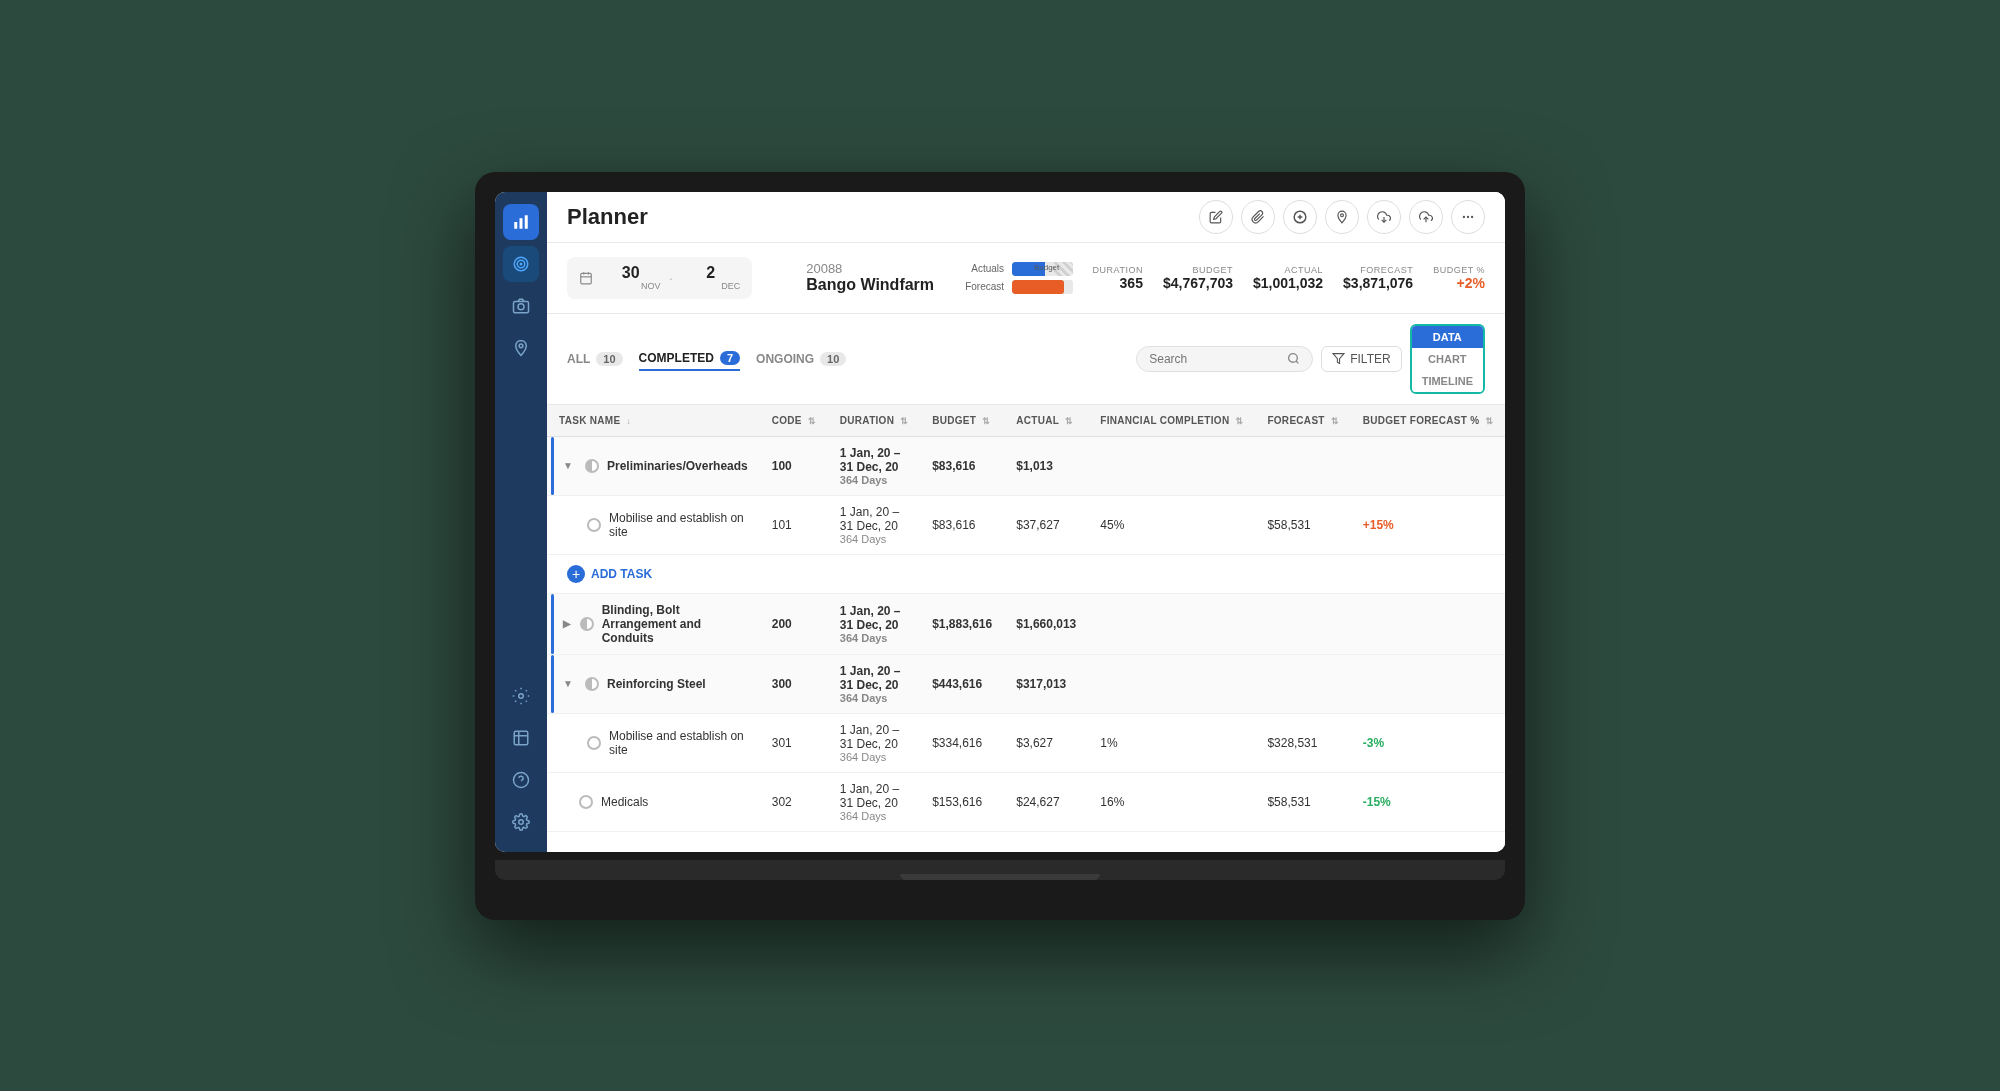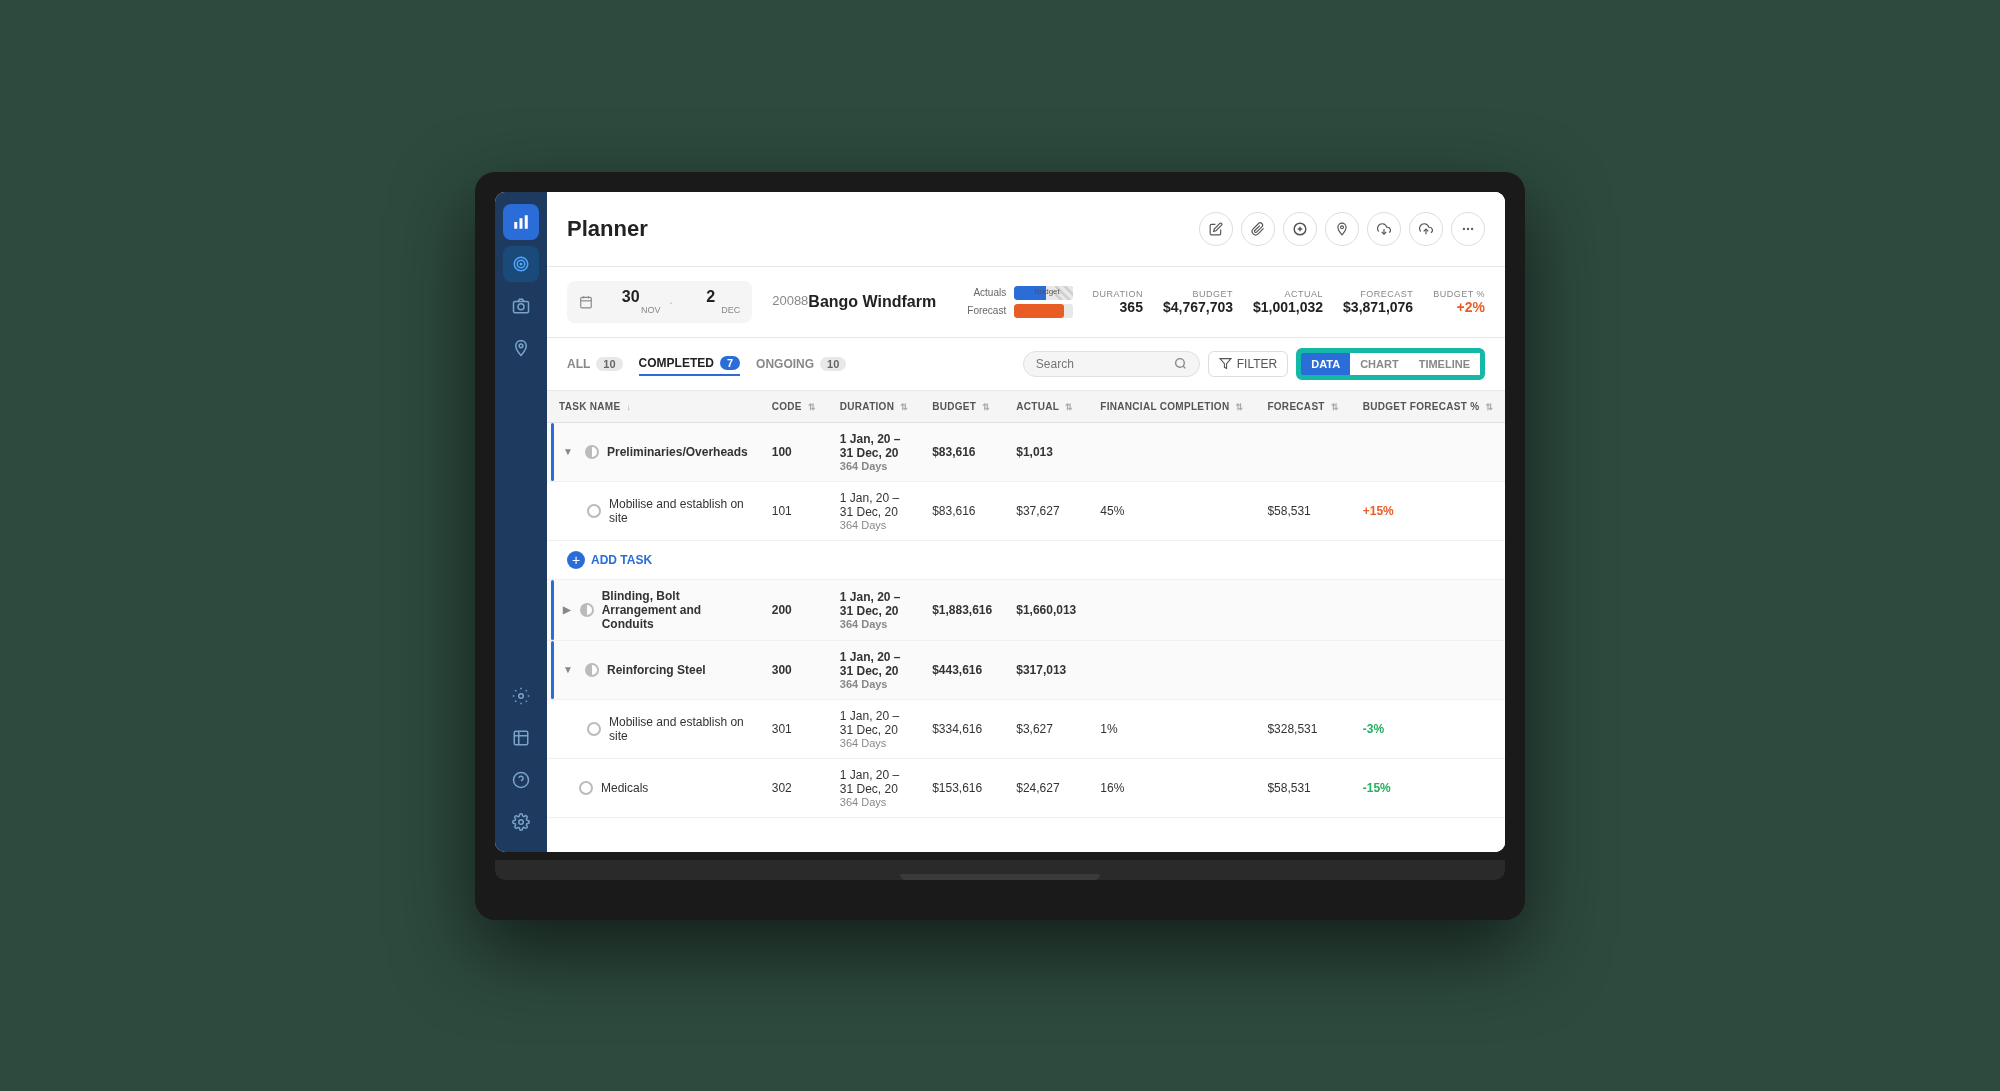--- a/index.html
+++ b/index.html
@@ -67,21 +67,21 @@
     .main-content {
       flex: 1;
       background: white;
       display: flex;
       flex-direction: column;
       overflow: hidden;
     }
     
     .header {
       background: white;
-      padding: 20px 20px;
+      padding: 8px 20px;
       display: flex;
       align-items: center;
       justify-content: space-between;
       border-bottom: 1px solid #e8e8e8;
     }
     .header-title {
       font-size: 22px;
       font-weight: 600;
       color: #222;
     }
@@ -135,21 +135,22 @@
       color: #888;
       text-transform: uppercase;
       padding-left: 40px;
     }
     .project-date .date-sep {
       color: #bbb;
       font-size: 14px;
     }
     .project-info {
       display: flex;
-      flex-direction: row;
+      flex-direction: column;
+      margin-left: 34px;
     }
     .project-id {
       font-size: 13px;
       color: #888;
     }
     .project-name {
       font-size: 16px;
       font-weight: 700;
       color: #222;
     }
@@ -279,23 +280,24 @@
       background: white;
       border: 1px solid #ddd;
       border-radius: 6px;
       padding: 5px 10px;
       font-size: 12px;
       color: #555;
       cursor: pointer;
     }
     .view-btns {
       display: flex;
-      border: 5px solid #14b8a6;
+      border: 2px solid #14b8a6;
       border-radius: 6px;
       overflow: hidden;
+      flex-direction: column;
     }
     .view-btn {
       padding: 5px 10px;
       font-size: 11px;
       font-weight: 600;
       color: #888;
       background: white;
       cursor: pointer;
       border: none;
     }

